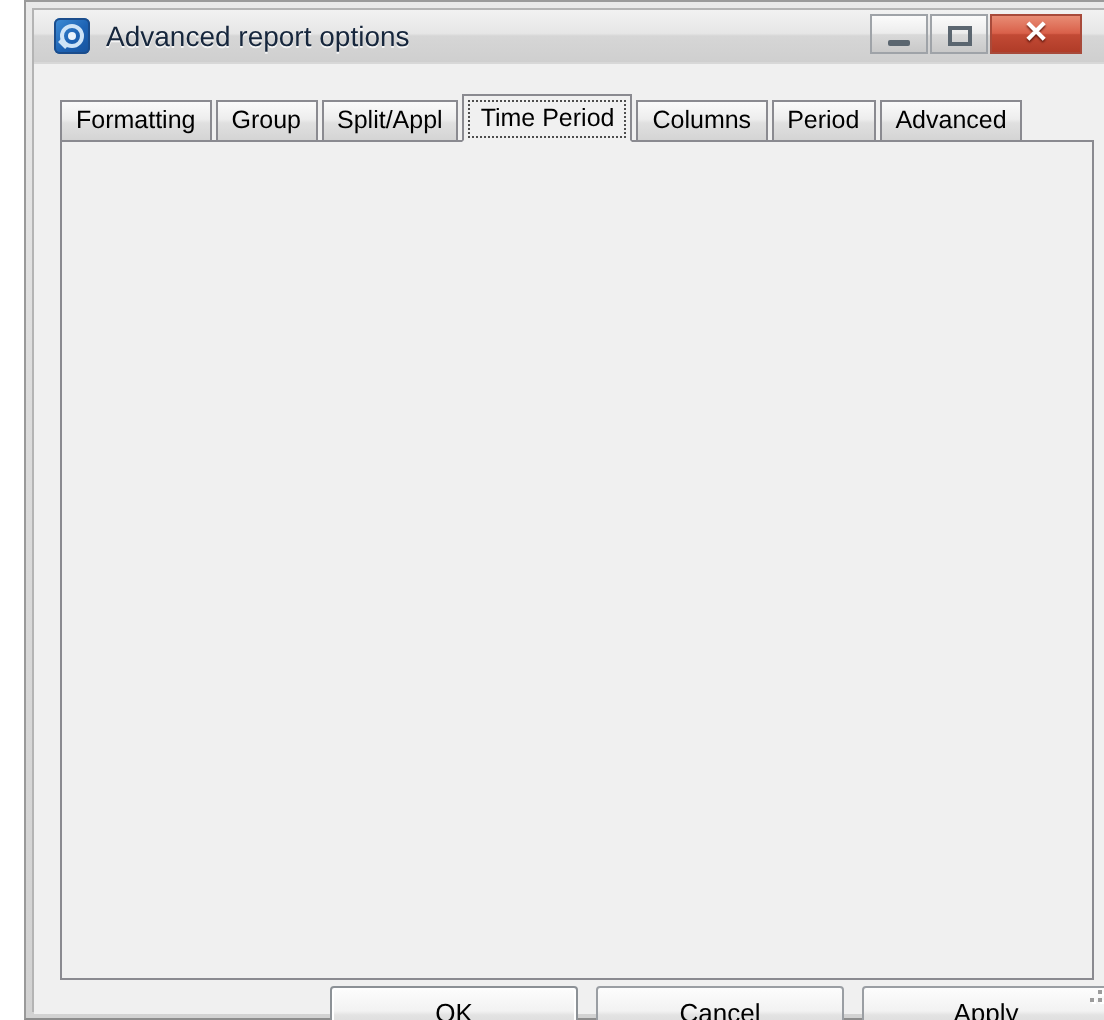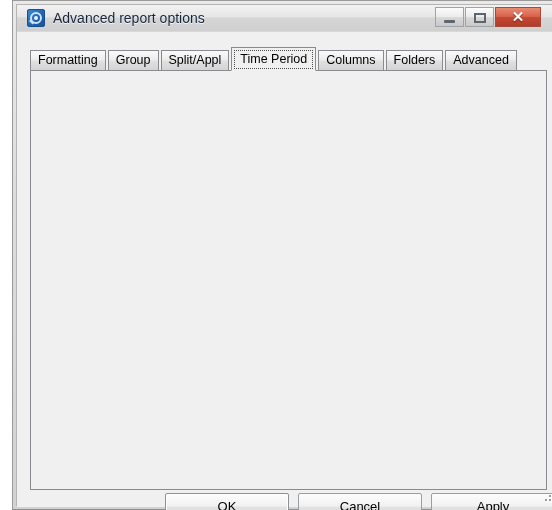--- a/index.html
+++ b/index.html
@@ -344,21 +344,21 @@
     </div>
     <div class="winbtn" id="btn-close">
       <div class="glyph">✕</div>
     </div>
   </div>
 
   <div id="client">
 
     <div id="tabpage"></div>
 
-    <div id="tabstrip"><div class="tab"><span>Formatting</span></div><div class="tab"><span>Group</span></div><div class="tab"><span>Split/Appl</span></div><div class="tab selected"><span>Time Period</span><div class="focusring"></div></div><div class="tab"><span>Columns</span></div><div class="tab"><span>Folders</span></div><div class="tab"><span>Advanced</span></div></div>
+    <div id="tabstrip"><div class="tab"><span>Formatting</span></div><div class="tab"><span>Group</span></div><div class="tab"><span>Split/Appl</span></div><div class="tab selected"><span>Time Period</span><div class="focusring"></div></div><div class="tab"><span>Columns</span></div><div class="tab"><span>Period</span></div><div class="tab"><span>Advanced</span></div></div>
 
     <div id="radio-group">
         <div class="radio-row" style="top: 84px;">
           <span class="radio checked">
             <span class="pip"></span>
           </span>
           <span class="radio-label"><span></span><span class="acc">A</span><span>ll history</span></span>
         </div>
         <div class="radio-row" style="top: 114px;">
           <span class="radio"></span>

